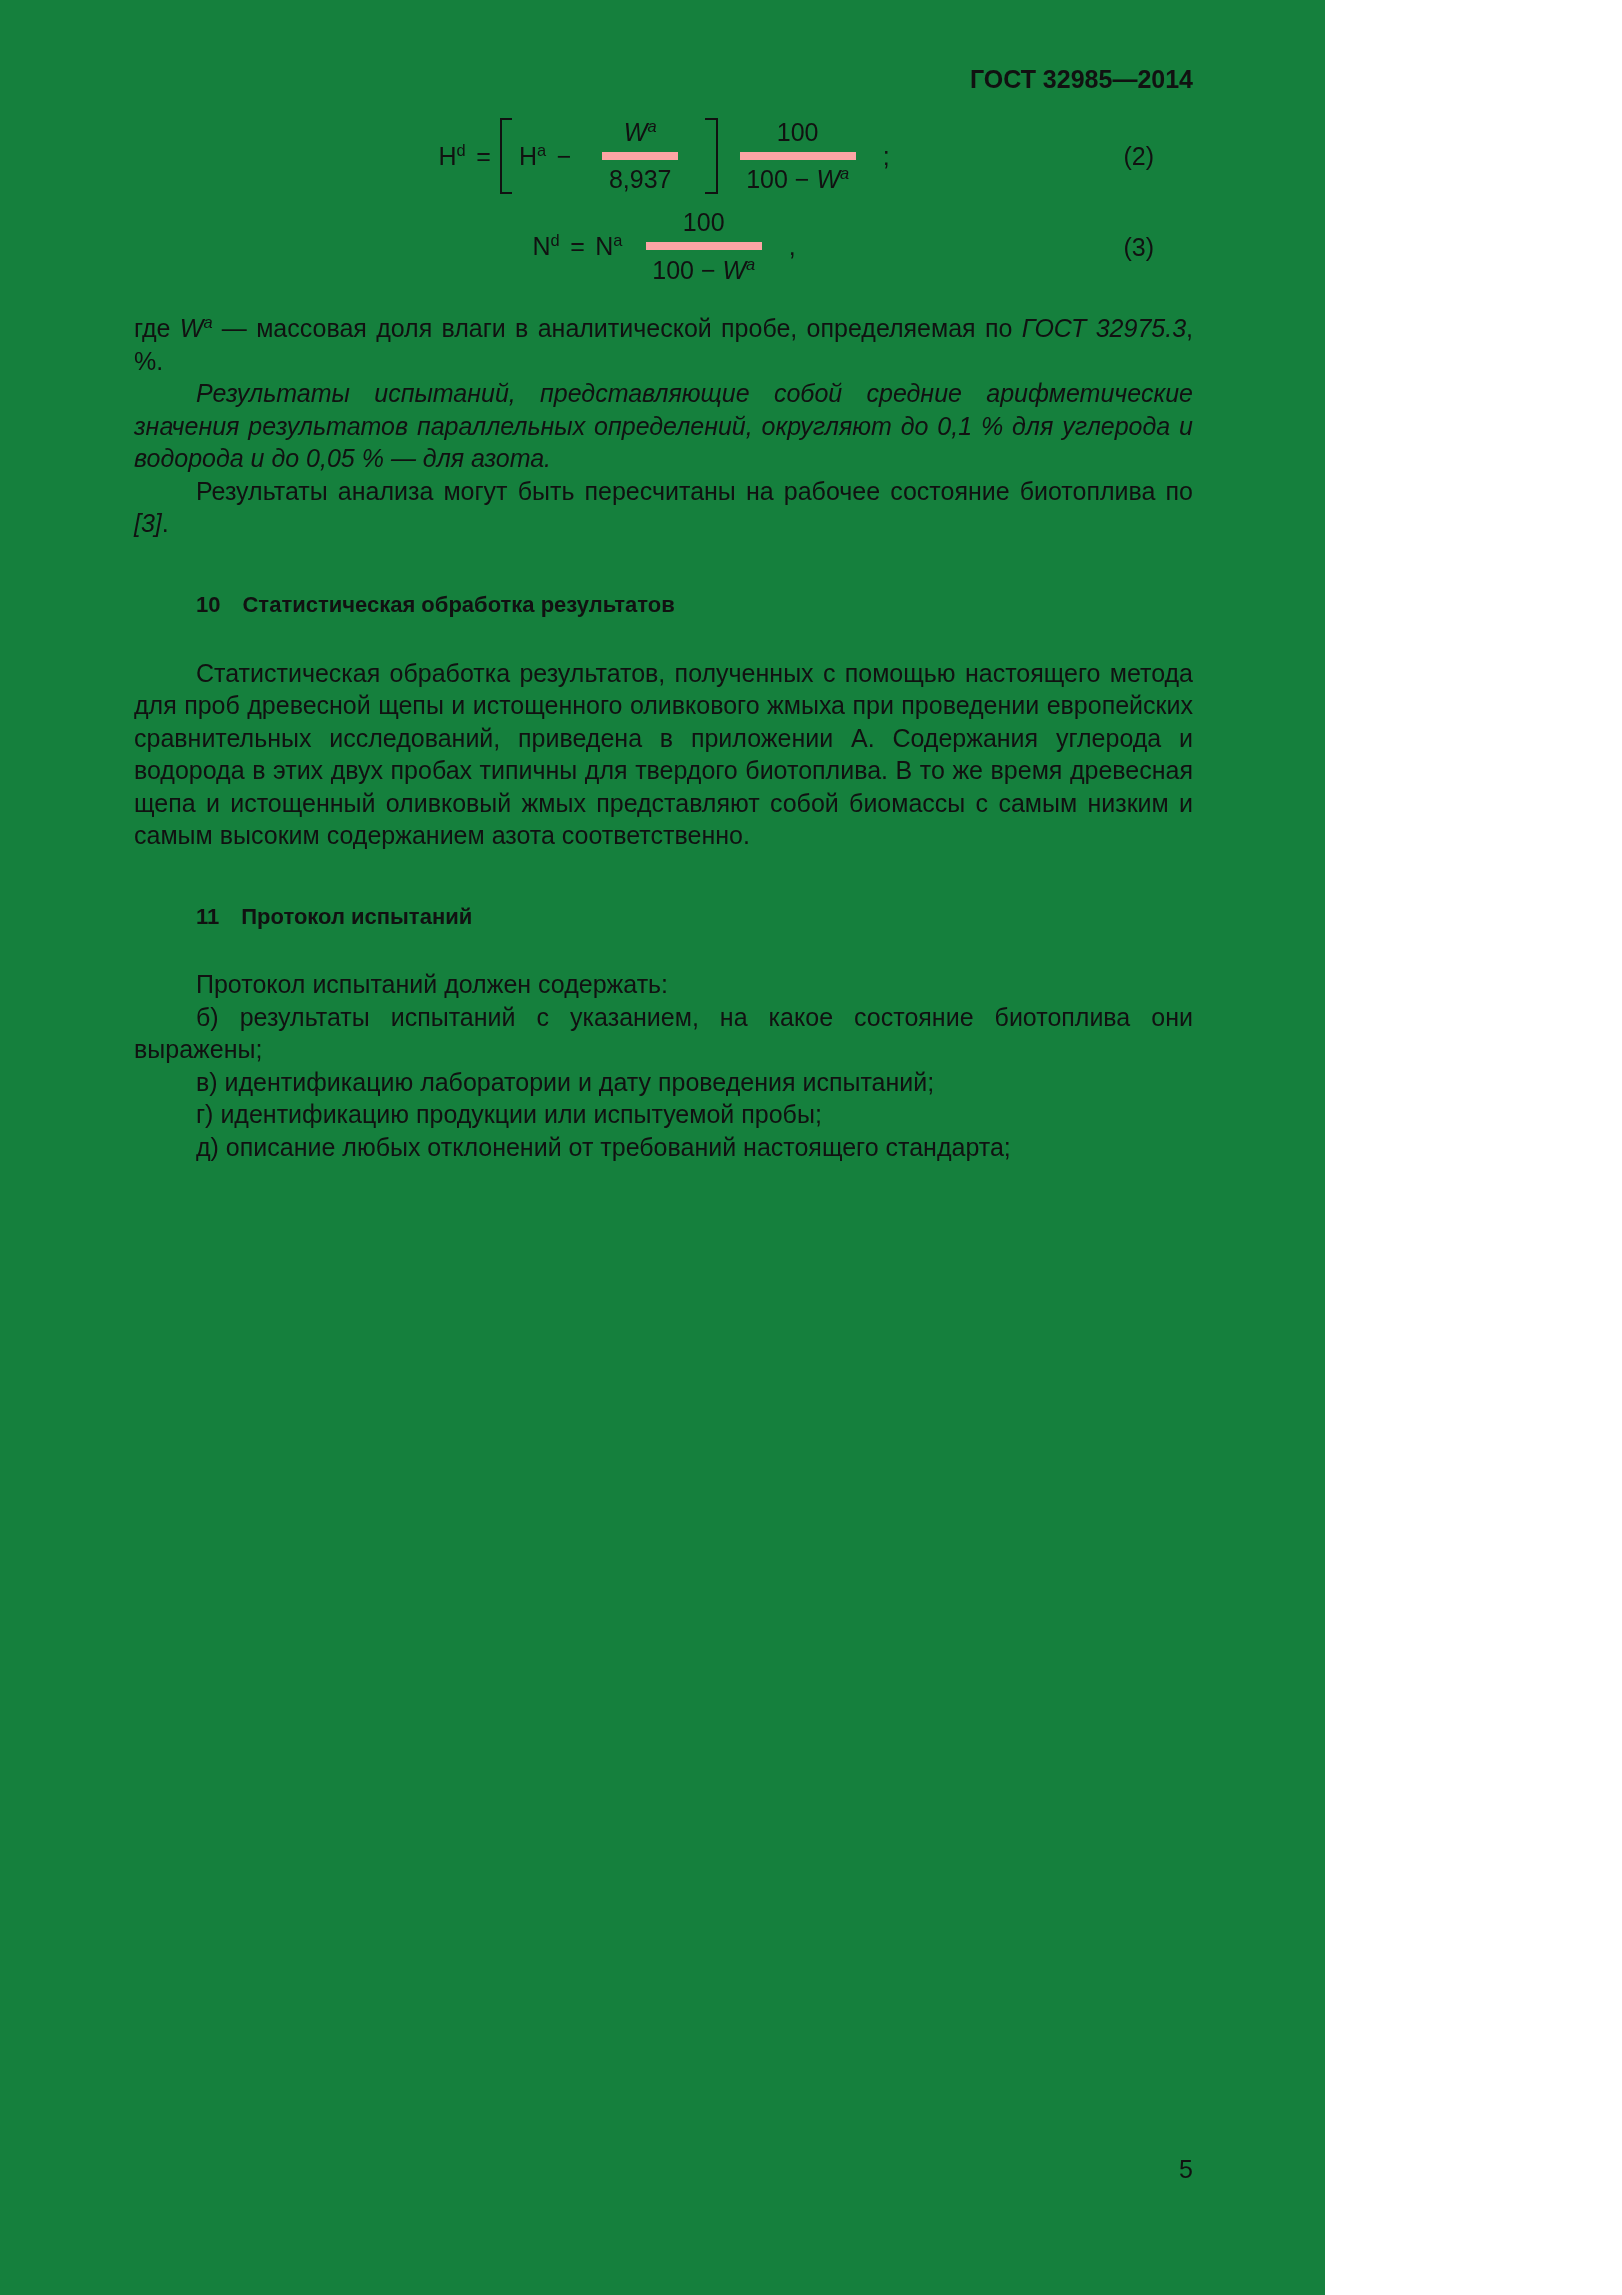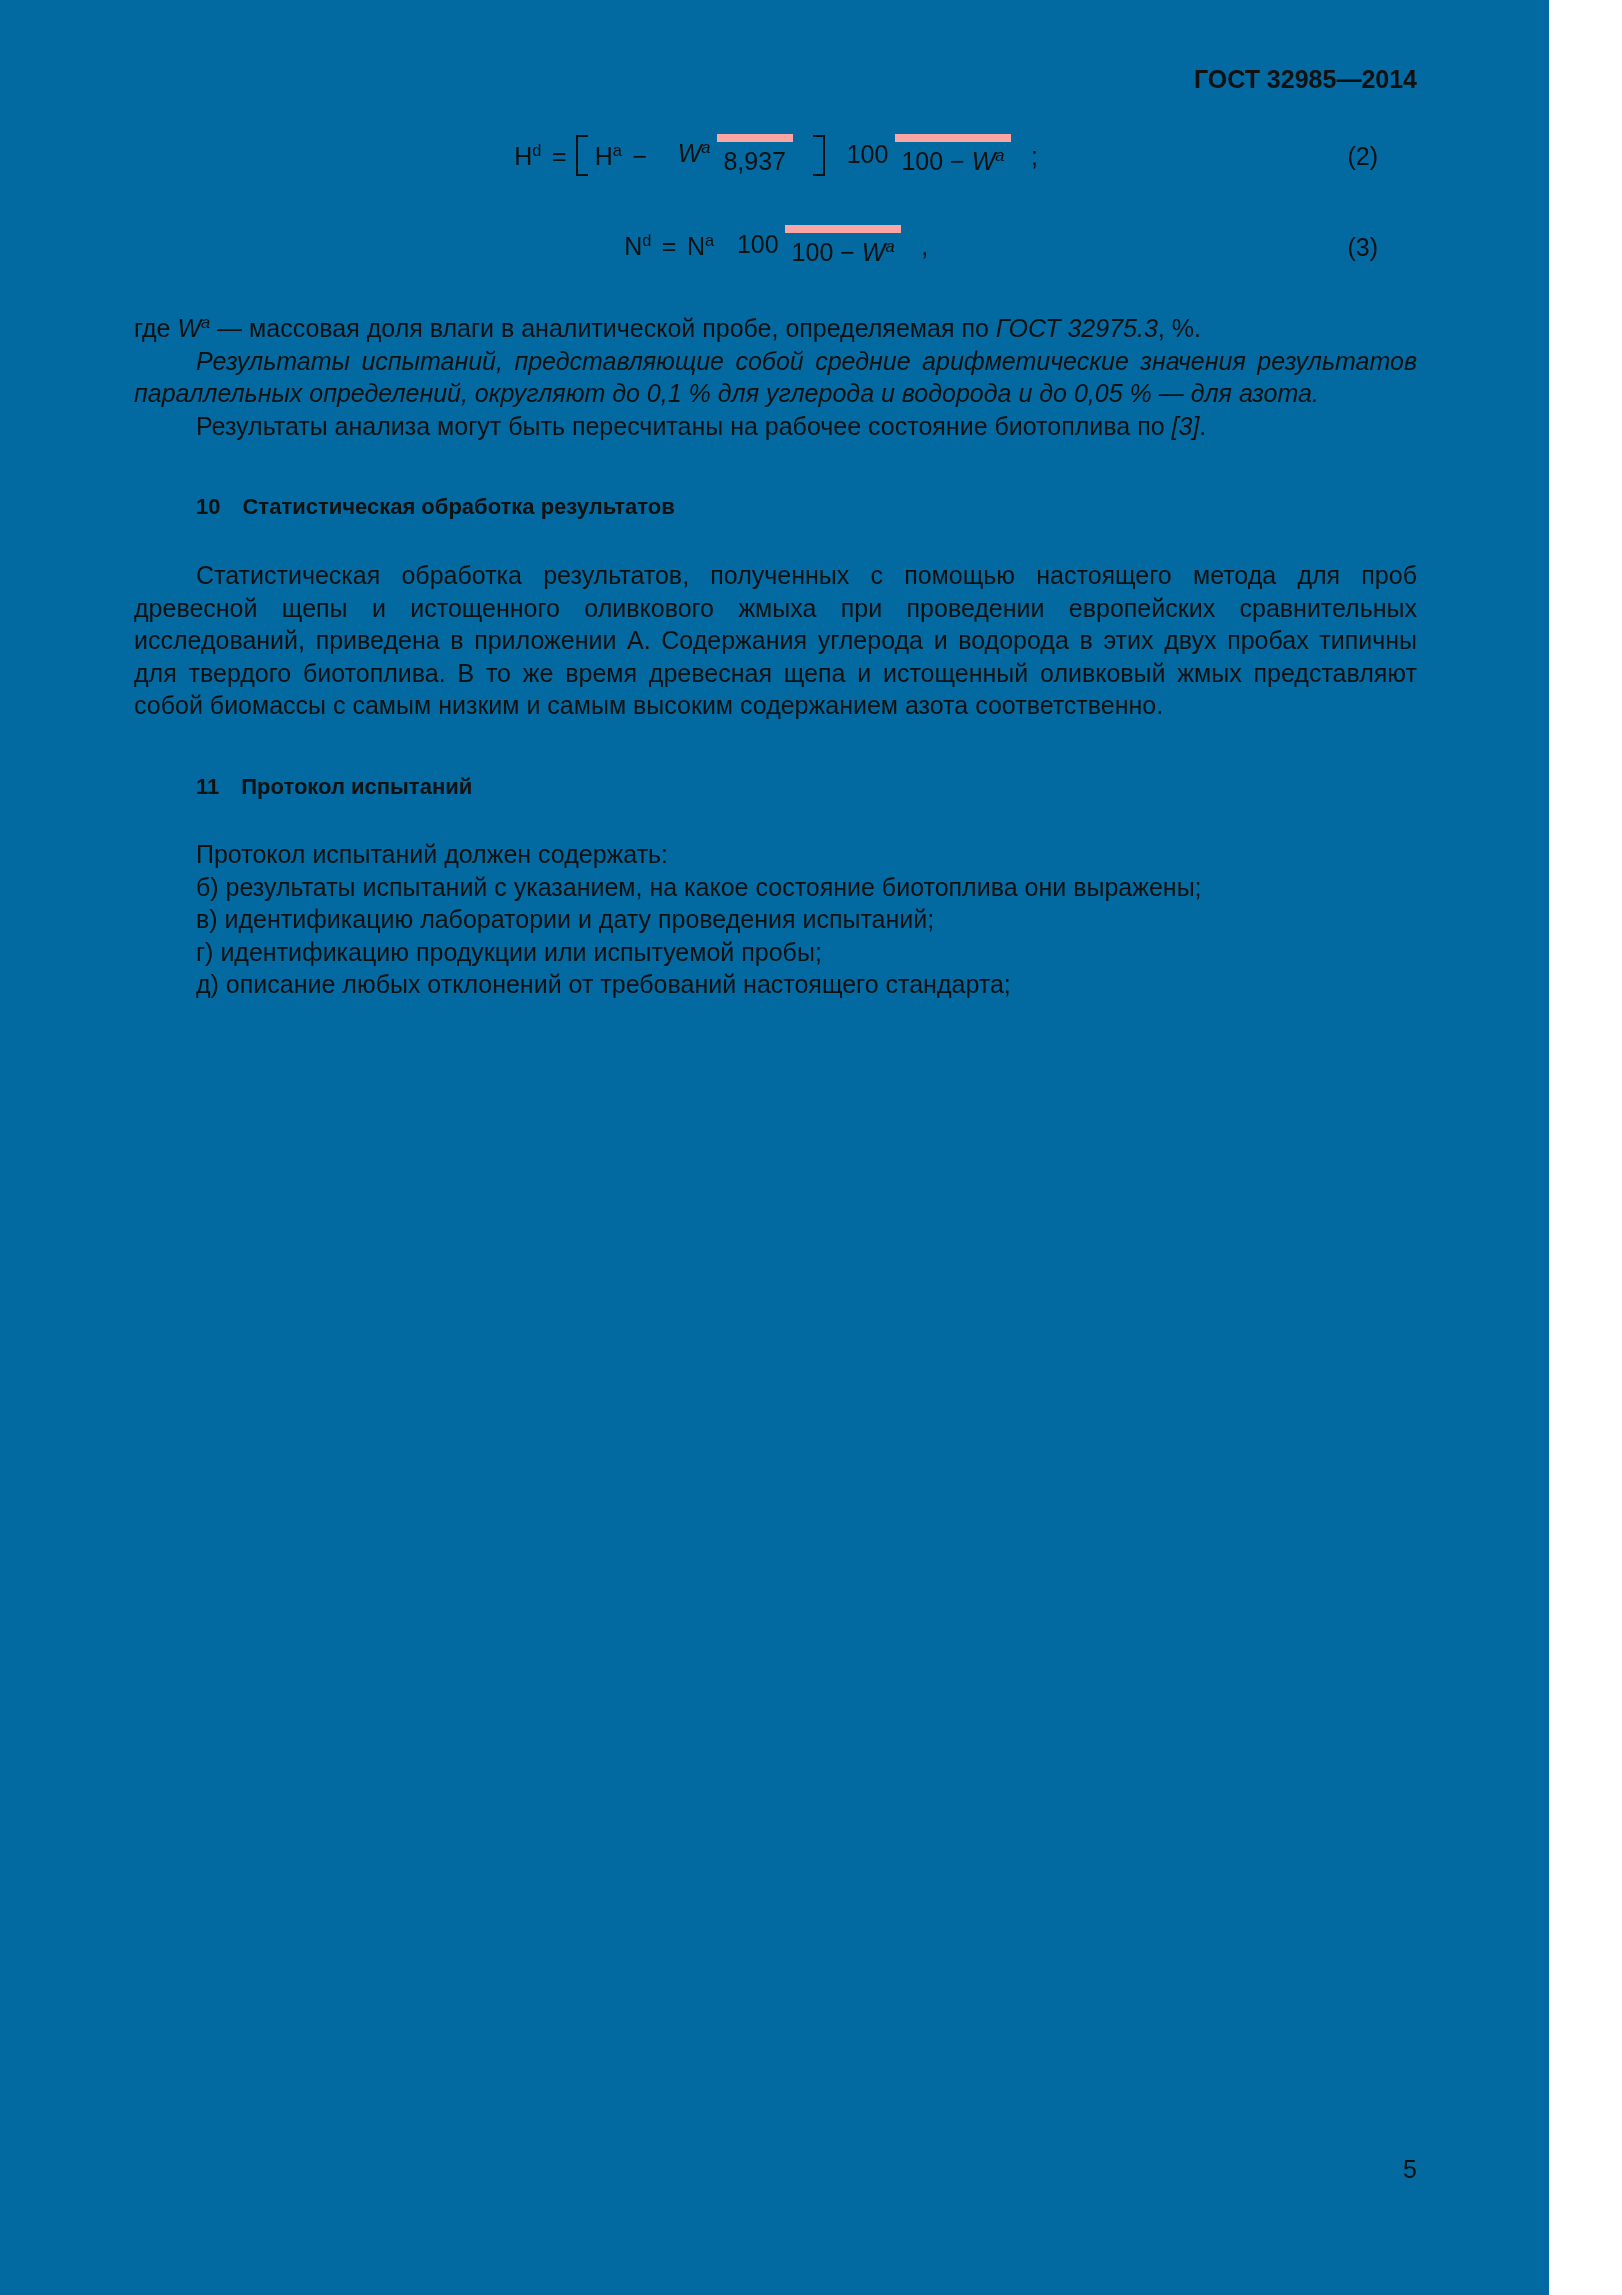--- a/index.html
+++ b/index.html
@@ -2,23 +2,23 @@
 <html style="font-size:10.5px"><head>
 <meta charset="utf-8">
 <style>
   html, body {
     margin: 0;
     padding: 0;
     background: #ffffff;
   }
   .page {
     position: relative;
-    width: 1549px;
+    width: 1325px;
     height: 2295px;
-    background: #0369a1;
+    background: #15803d;
     font-family: "Liberation Sans", sans-serif;
     font-size: 25px;
     color: #111;
     line-height: 1.3;
     overflow: hidden;
   }
   .content {
     position: absolute;
     left: 134px;
     right: 132px;
@@ -56,23 +56,23 @@
     font-size: 16.4px;
     vertical-align: super;
     line-height: 1;
   }
   .atom { padding: 0 1.3px; }
   .op { margin: 0 9.2px; }
   .tail { margin-left: 5.2px; }
   .it { font-style: italic; }
   .frac {
     display: inline-flex;
-    flex-direction: row;
+    flex-direction: column;
     align-items: center;
-    margin: 0 15px;
+    margin: 0 22px;
     line-height: 1.15;
   }
   .frac .num { padding: 1.3px 6.5px 5.2px; }
   .frac .den { border-top: 8px solid #fca5a5; padding: 5.2px 6.5px 1.3px; }
   .bracket {
     align-self: stretch;
     width: 10.5px;
     margin: 1.3px 0;
   }
   .bracket.open {

